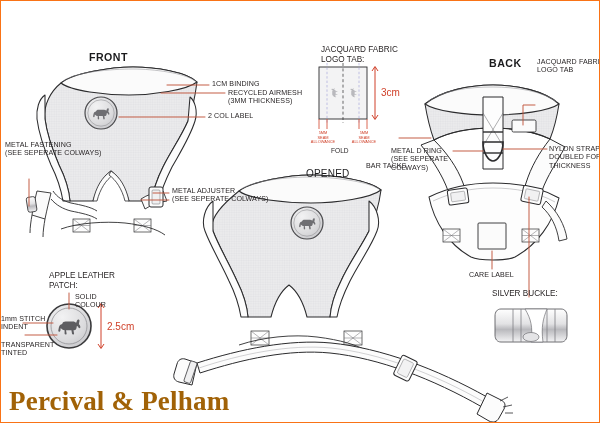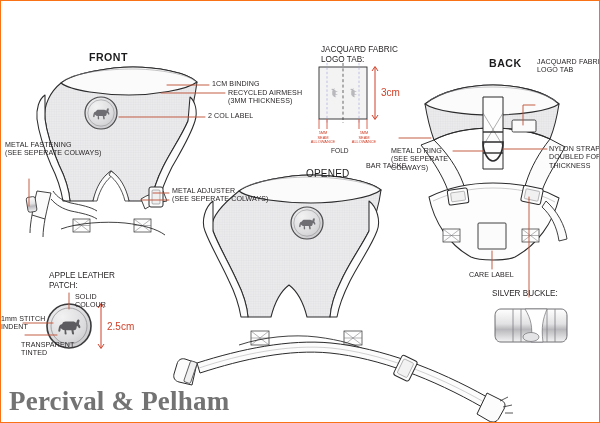--- a/index.html
+++ b/index.html
@@ -63,21 +63,21 @@
     position:absolute;
     color:#231f20;
     font-size:6.6px;
     white-space:pre;
   }
   .brand{
     position:absolute;
     font-family:"Liberation Serif", serif;
     font-weight:bold;
     font-size:27px;
-    color:#737373;
+    color:#a16207;
     letter-spacing:.2px;
     white-space:pre;
   }
   .ar{text-align:right;}
 </style>
 </head>
 <body>
 
 <div id="page">
   <div class="stage">
@@ -359,21 +359,21 @@
     <div class="micro" style="left:344px;top:130px;width:38px;">5MM
 SEAM
 ALLOWANCE</div>
 
     <div class="sec-title" style="left:48px;top:270px;">APPLE LEATHER
 PATCH:</div>
     <div class="lbl" style="left:74px;top:292px;">SOLID
 COLOUR</div>
     <div class="lbl ar" style="left:0px;top:314px;width:22px;">1mm STITCH
 INDENT</div>
-    <div class="lbl ar" style="left:0px;top:340px;width:24px;padding-left:20px;">TRANSPARENT
+    <div class="lbl ar" style="left:0px;top:340px;width:24px;">TRANSPARENT
 TINTED</div>
     <div class="dim" style="left:106px;top:320px;">2.5cm</div>
 
     <div class="sec-title" style="left:491px;top:288px;">SILVER BUCKLE:</div>
 
     <div class="brand" style="left:8px;top:385px;">Percival &amp; Pelham</div>
 
   </div>
 </div>
 

